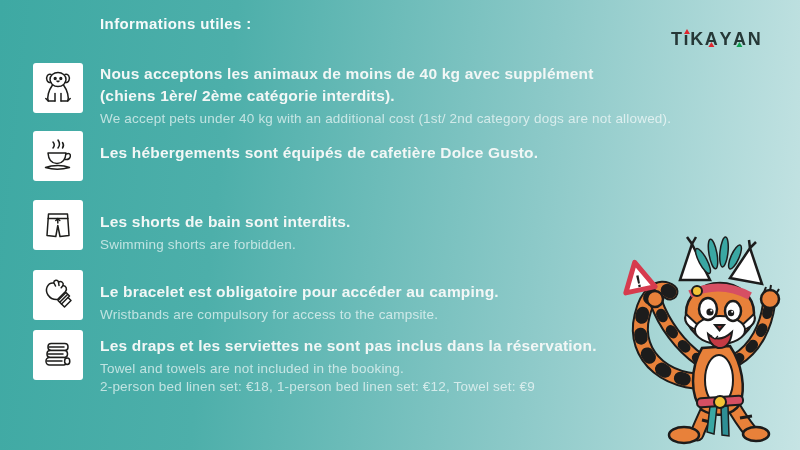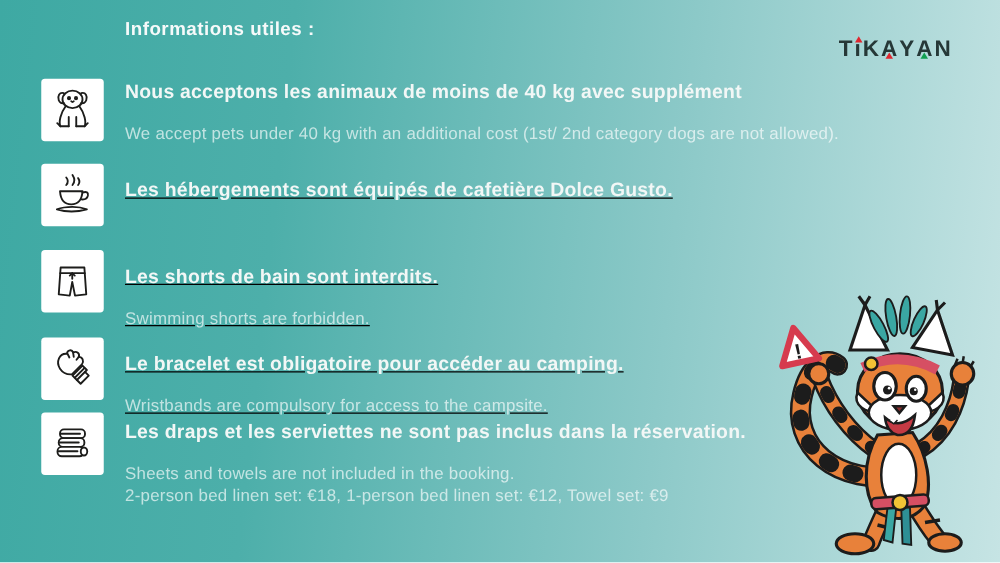--- a/index.html
+++ b/index.html
@@ -36,24 +36,24 @@
 
   
   .row { position:absolute; left:33px; display:flex; gap:17px; align-items:flex-start; }
   .icon-box {
     width:50px; height:50px; flex:0 0 50px; background:#fff; border-radius:3px;
     display:flex; align-items:center; justify-content:center;
   }
   .icon-box svg { display:block; }
   .txt { max-width:600px; }
   .fr { font-size:15.5px; font-weight:700; color:#F2F7F6; line-height:22px; letter-spacing:.2px; }
-  .en { font-size:13.5px; font-weight:400; color:rgba(255,255,255,0.66); line-height:17px; margin-top:13px; letter-spacing:.2px; }
+  .en { font-size:13.5px; font-weight:400; color:rgba(255,255,255,0.66); line-height:17px; margin-top:3px; letter-spacing:.2px; }
   .pt0  { padding-top:0; }
   .pt5  { padding-top:4px; }
-  .pt10 { padding-top:11px;text-decoration:underline; }
+  .pt10 { padding-top:11px; }
 
   .mascot { position:absolute; left:598px; top:228px; width:200px; height:220px; }
 </style>
 </head>
 <body>
 
 <div class="slide">
 
   <div class="title">Informations utiles :</div>
 
@@ -81,20 +81,21 @@
           <path d="M25.5 17 C29.5 22.5 31.2 29.5 29.7 33 L23 33"></path>
           <path d="M17 33 V25.5"></path>
             <path d="M23 33 V25.5"></path>
           <path d="M10.3 33 l-2.5 -2.5"></path>
             <path d="M29.7 33 l2.5 -2.5"></path>
         </g>
       </svg>
     </div>
     <div class="txt pt0">
       <div class="fr">Nous acceptons les animaux de moins de 40 kg avec supplément</div>
+      <div class="fr">(chiens 1ère/ 2ème catégorie interdits).</div>
       <div class="en">We accept pets under 40 kg with an additional cost (1st/ 2nd category dogs are not allowed).</div>
     </div>
   </div>
 
   <div class="row" style="top:131px">
     <div class="icon-box">
       <svg width="40" height="40" viewBox="0 0 40 40">
         <g fill="none" stroke="#1D1D1B" stroke-width="1.5" stroke-linecap="round" stroke-linejoin="round">
           <path d="M15 6 q2.5 3 0 6"></path>
           <path d="M20 4 q3 4.5 0 8"></path>
@@ -156,21 +157,21 @@
           <rect x="9" y="15.5" width="20.5" height="7" rx="3.2"></rect>
           <path d="M10 19 h15"></path>
           <rect x="8" y="22.5" width="21" height="7.5" rx="3.4"></rect>
           <path d="M9 26 h15"></path>
           <ellipse cx="29.2" cy="26.2" rx="2.6" ry="3.2"></ellipse>
         </g>
       </svg>
     </div>
     <div class="txt pt5">
       <div class="fr" style="line-height:23px">Les draps et les serviettes ne sont pas inclus dans la réservation.</div>
-      <div class="en">Sheets and towels are not included in the booking.</div>
+      <div class="en">Towel and towels are not included in the booking.</div>
       <div class="en" style="margin-top:1px">2-person bed linen set: €18, 1-person bed linen set: €12, Towel set: €9</div>
     </div>
   </div>
 
   <svg class="mascot" viewBox="0 0 200 220">
 
     <path d="M128 152 C70 162 34 128 44 88 C49 66 62 56 72 64" fill="none" stroke="#1c1c1c" stroke-width="17" stroke-linecap="round"></path>
     <path d="M128 152 C70 162 34 128 44 88 C49 66 62 56 72 64" fill="none" stroke="#E8813A" stroke-width="13" stroke-linecap="round"></path>
     <path d="M128 152 C70 162 34 128 44 88 C49 66 62 56 72 64" fill="none" stroke="#1c1c1c" stroke-width="13" stroke-linecap="round" stroke-dasharray="4 17"></path>
 

